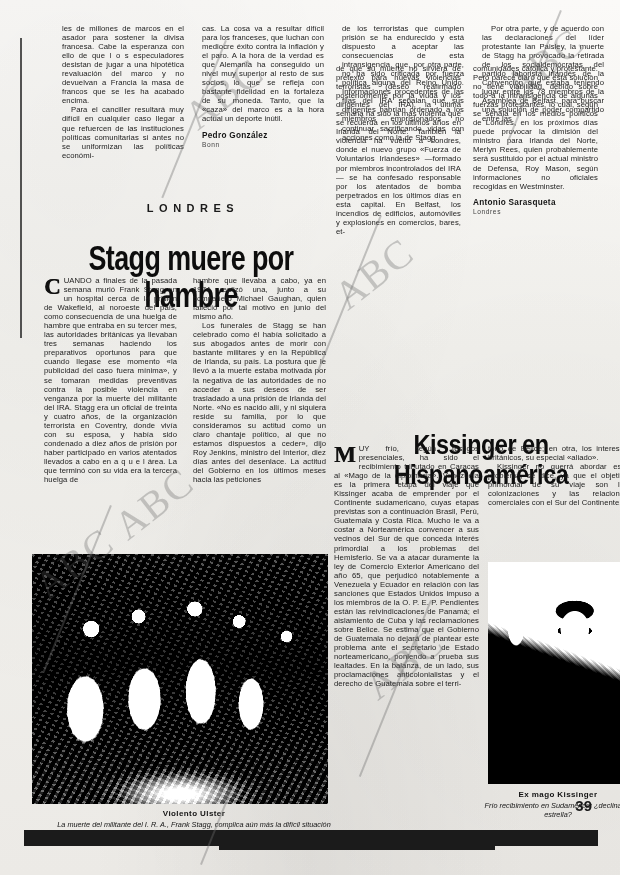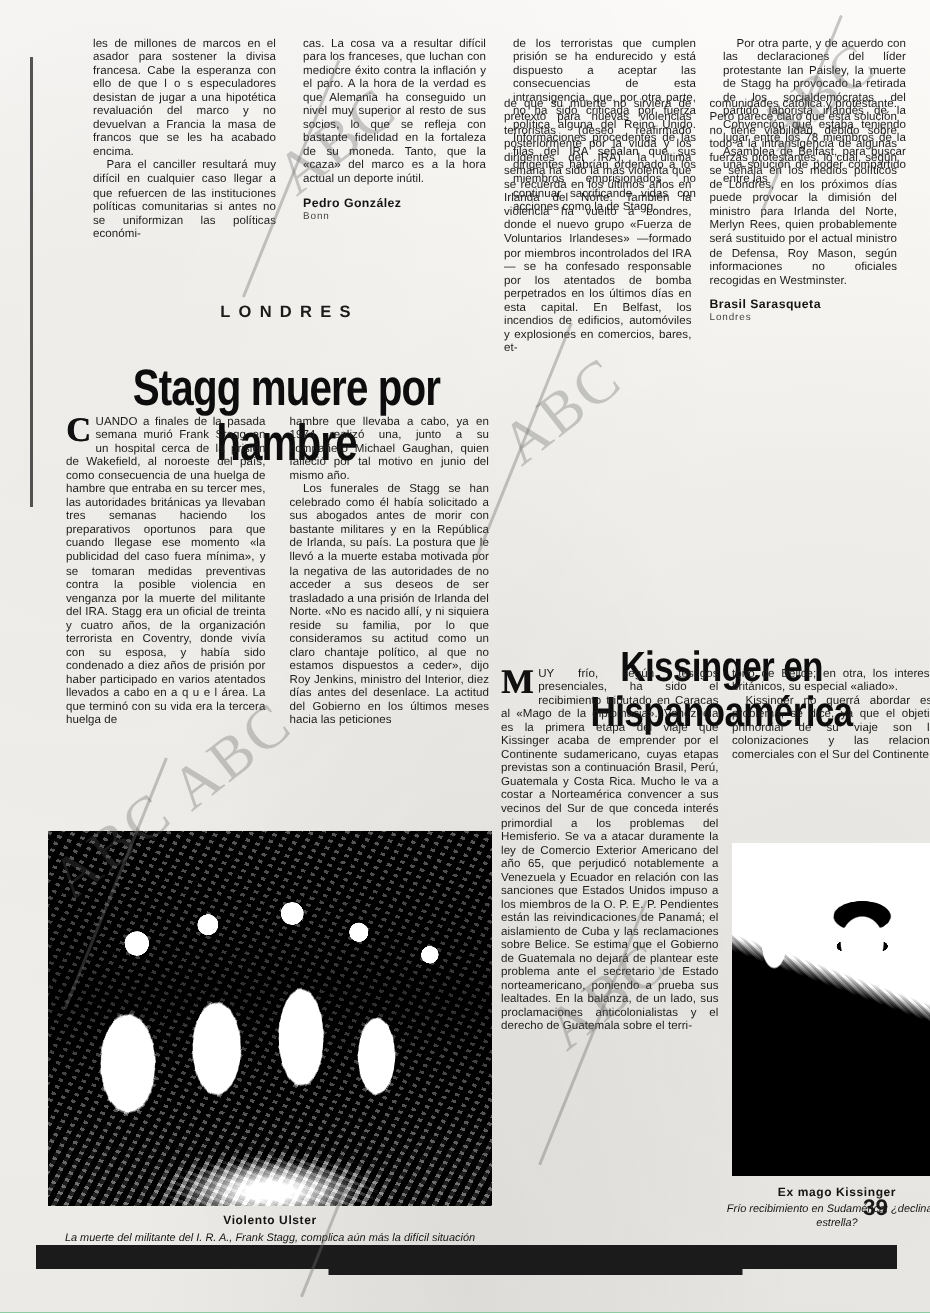--- a/index.html
+++ b/index.html
@@ -252,21 +252,21 @@
     letter-spacing: .4px;
     display: block;
     margin-bottom: 2px;
   }
   .caption .cap-text {
     display: block;
     font-style: italic;
     font-size: 7.3px;
     line-height: 9px;
   }
-  .cap-ulster { left: 14px; top: 795px; width: 296px; text-align: center; }
+  .cap-ulster { left: 28px; top: 795px; width: 296px; text-align: center; }
   .cap-kiss   { left: 466px; top: 776px; width: 148px; }
 
   .folio {
     position: absolute;
     right: 12px; bottom: 32px;
     font-family: "Liberation Sans", sans-serif;
     font-weight: bold;
     font-size: 15px;
     color: #181818;
   }
@@ -351,21 +351,21 @@
       <div class="col">
         <div>
             <p class="first">de que su muerte no sirviera de pretexto para nuevas violencias terroristas (deseo reafirmado posteriormente por la viuda y los dirigentes del IRA), la última semana ha sido la más violenta que se recuerda en los últimos años en Irlanda del Norte. También la violencia ha vuelto a Londres, donde el nuevo grupo «Fuerza de Voluntarios Irlandeses» —formado por miembros incontrolados del IRA— se ha confesado responsable por los atentados de bomba perpetrados en los últimos días en esta capital. En Belfast, los incendios de edificios, automóviles y explosiones en comercios, bares, et-</p>
           </div>
       </div>
       <div class="col">
         <div>
             <p class="first">comunidades católica y protestante. Pero parece claro que esta solución no tiene viabilidad, debido sobre todo a la intransigencia de algunas fuerzas protestantes, lo cual, según se señala en los medios políticos de Londres, en los próximos días puede provocar la dimisión del ministro para Irlanda del Norte, Merlyn Rees, quien probablemente será sustituido por el actual ministro de Defensa, Roy Mason, según informaciones no oficiales recogidas en Westminster.</p>
           </div>
         <div class="byline">
-          <span>Brasil Sarasqueta</span>
+          <span>Antonio Sarasqueta</span>
           <span class="place">Londres</span>
         </div>
       </div>
     </div>
 
     <h1 class="head2">Kissinger en Hispanoamérica</h1>
 
     <div class="kiss-body">
       <div class="col">
         <span class="dropcap">M</span>

